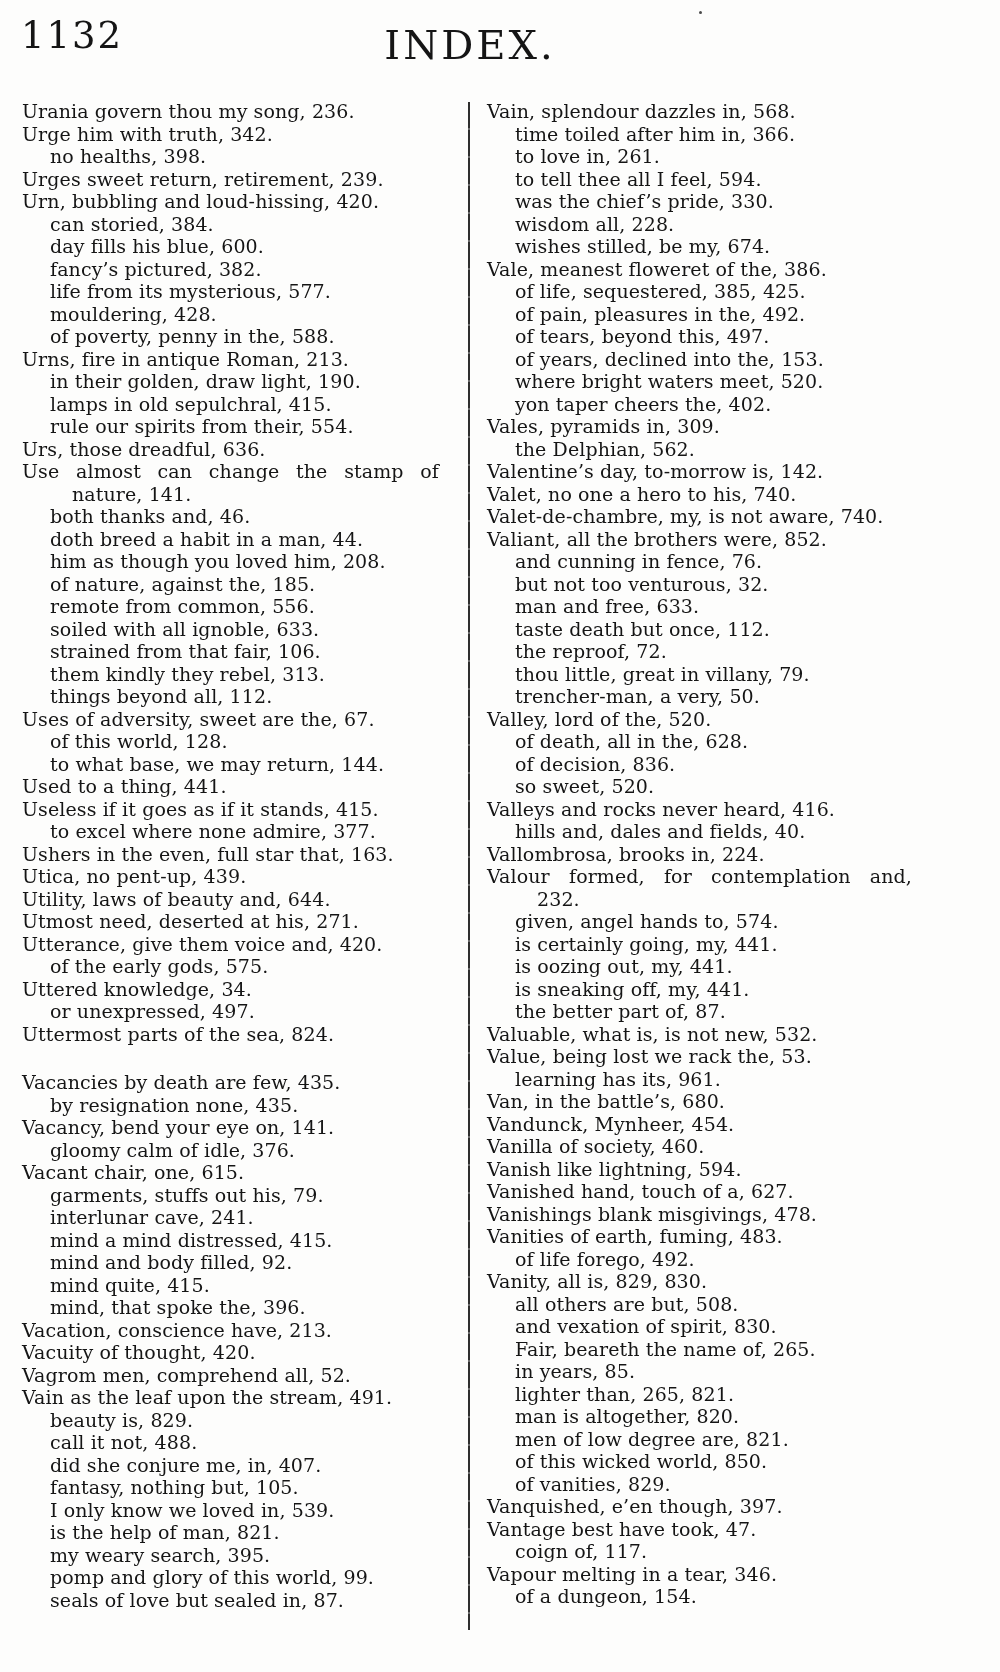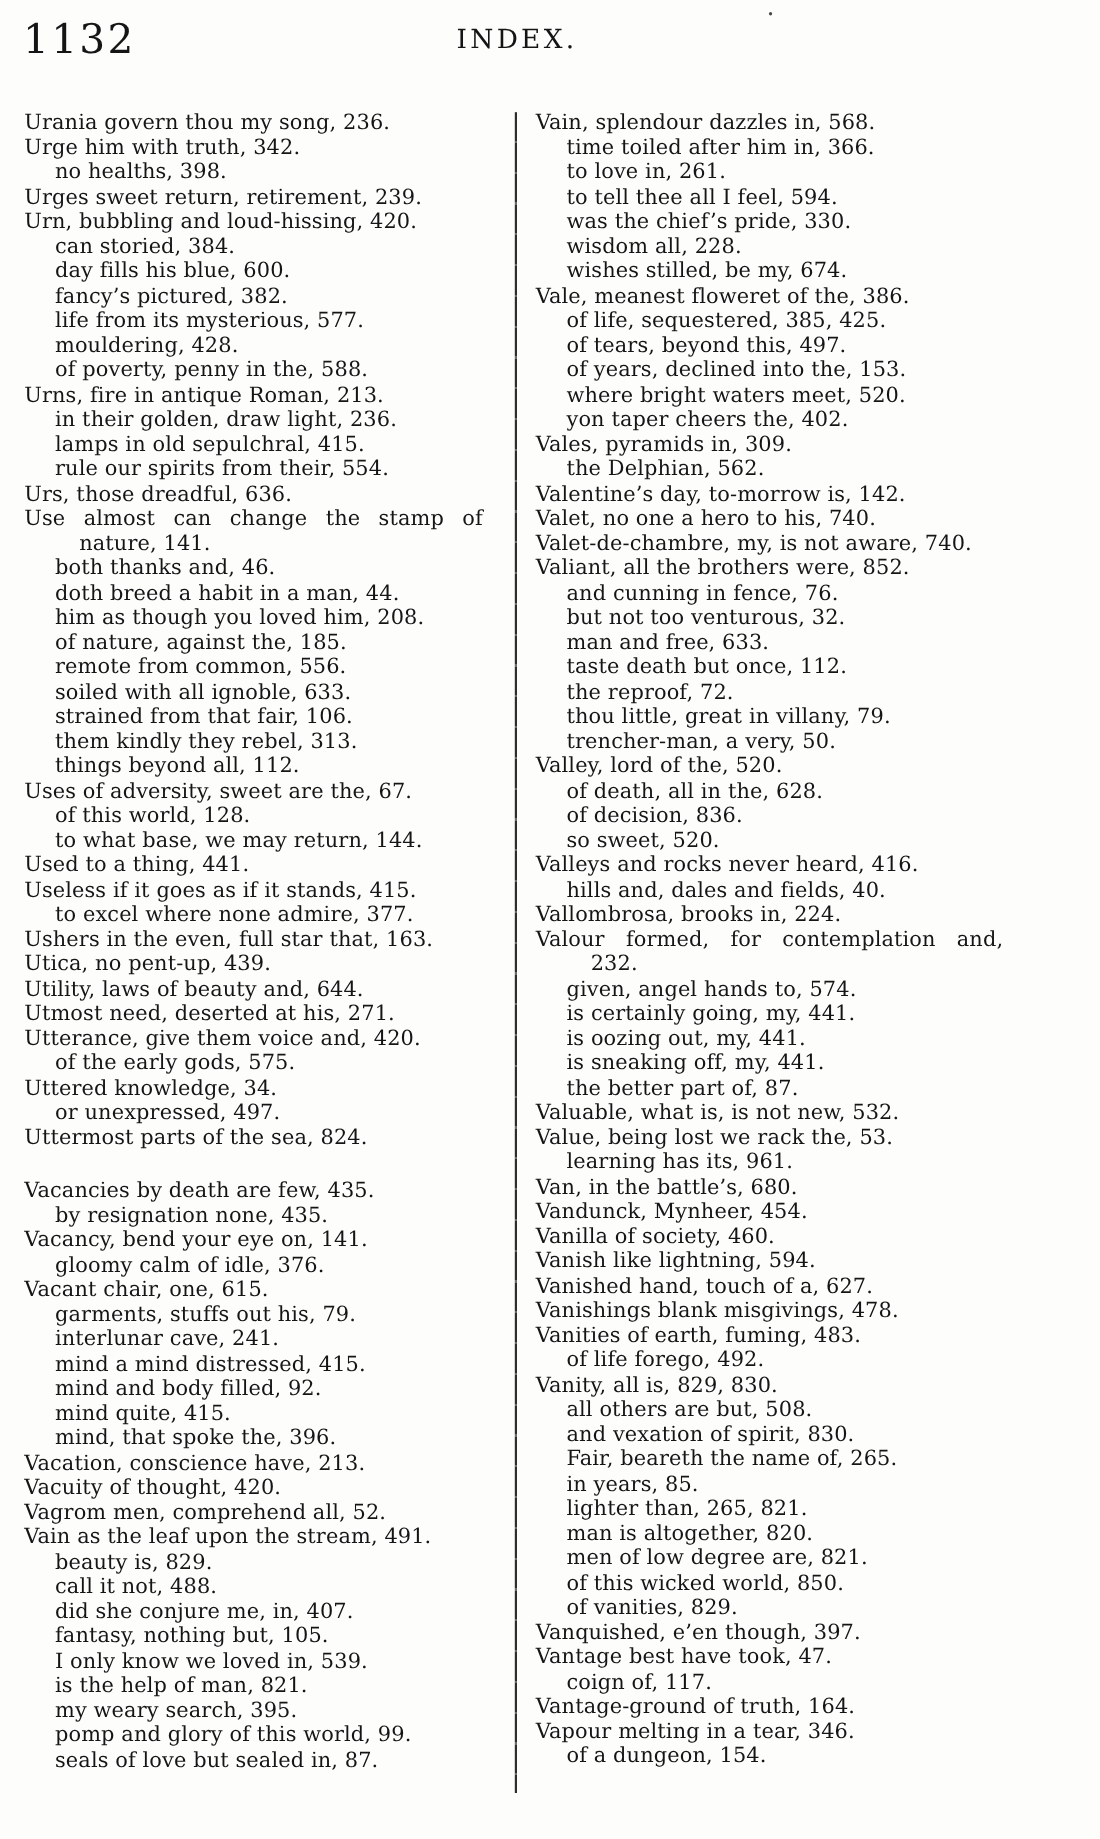--- a/index.html
+++ b/index.html
@@ -24,21 +24,21 @@
     font-weight: normal;
     letter-spacing: 2px;
     text-align: right;
   }
   .header-title {
     position: absolute;
     left: 0;
     top: 22px;
     width: 940px;
     text-align: center;
-    font-size: 24px;
+    font-size: 40px;
     font-weight: normal;
     letter-spacing: 3px;
   }
   .speck {
     position: absolute;
     left: 699px;
     top: 11px;
     width: 3px;
     height: 3px;
     border-radius: 50%;
@@ -93,21 +93,21 @@
       <div class="line indent-1">no healths, 398.</div>
       <div class="line indent-0">Urges sweet return, retirement, 239.</div>
       <div class="line indent-0">Urn, bubbling and loud-hissing, 420.</div>
       <div class="line indent-1">can storied, 384.</div>
       <div class="line indent-1">day fills his blue, 600.</div>
       <div class="line indent-1">fancy’s pictured, 382.</div>
       <div class="line indent-1">life from its mysterious, 577.</div>
       <div class="line indent-1">mouldering, 428.</div>
       <div class="line indent-1">of poverty, penny in the, 588.</div>
       <div class="line indent-0">Urns, fire in antique Roman, 213.</div>
-      <div class="line indent-1">in their golden, draw light, 236.</div>
+      <div class="line indent-1">in their golden, draw light, 190.</div>
       <div class="line indent-1">lamps in old sepulchral, 415.</div>
       <div class="line indent-1">rule our spirits from their, 554.</div>
       <div class="line indent-0">Urs, those dreadful, 636.</div>
       <div class="line indent-0 justify">Use almost can change the stamp of</div>
       <div class="line indent-2">nature, 141.</div>
       <div class="line indent-1">both thanks and, 46.</div>
       <div class="line indent-1">doth breed a habit in a man, 44.</div>
       <div class="line indent-1">him as though you loved him, 208.</div>
       <div class="line indent-1">of nature, against the, 185.</div>
       <div class="line indent-1">remote from common, 556.</div>
@@ -162,20 +162,21 @@
   <div class="col col-right">
       <div class="line indent-0">Vain, splendour dazzles in, 568.</div>
       <div class="line indent-1">time toiled after him in, 366.</div>
       <div class="line indent-1">to love in, 261.</div>
       <div class="line indent-1">to tell thee all I feel, 594.</div>
       <div class="line indent-1">was the chief’s pride, 330.</div>
       <div class="line indent-1">wisdom all, 228.</div>
       <div class="line indent-1">wishes stilled, be my, 674.</div>
       <div class="line indent-0">Vale, meanest floweret of the, 386.</div>
       <div class="line indent-1">of life, sequestered, 385, 425.</div>
+      <div class="line indent-1">of pain, pleasures in the, 492.</div>
       <div class="line indent-1">of tears, beyond this, 497.</div>
       <div class="line indent-1">of years, declined into the, 153.</div>
       <div class="line indent-1">where bright waters meet, 520.</div>
       <div class="line indent-1">yon taper cheers the, 402.</div>
       <div class="line indent-0">Vales, pyramids in, 309.</div>
       <div class="line indent-1">the Delphian, 562.</div>
       <div class="line indent-0">Valentine’s day, to-morrow is, 142.</div>
       <div class="line indent-0">Valet, no one a hero to his, 740.</div>
       <div class="line indent-0">Valet-de-chambre, my, is not aware, 740.</div>
       <div class="line indent-0">Valiant, all the brothers were, 852.</div>
@@ -217,17 +218,16 @@
       <div class="line indent-1">Fair, beareth the name of, 265.</div>
       <div class="line indent-1">in years, 85.</div>
       <div class="line indent-1">lighter than, 265, 821.</div>
       <div class="line indent-1">man is altogether, 820.</div>
       <div class="line indent-1">men of low degree are, 821.</div>
       <div class="line indent-1">of this wicked world, 850.</div>
       <div class="line indent-1">of vanities, 829.</div>
       <div class="line indent-0">Vanquished, e’en though, 397.</div>
       <div class="line indent-0">Vantage best have took, 47.</div>
       <div class="line indent-1">coign of, 117.</div>
-      <div class="line indent-0">Vantage-ground of truth, 164.</div>
       <div class="line indent-0">Vapour melting in a tear, 346.</div>
       <div class="line indent-1">of a dungeon, 154.</div>
     </div>
 </div>
 
 </body></html>

